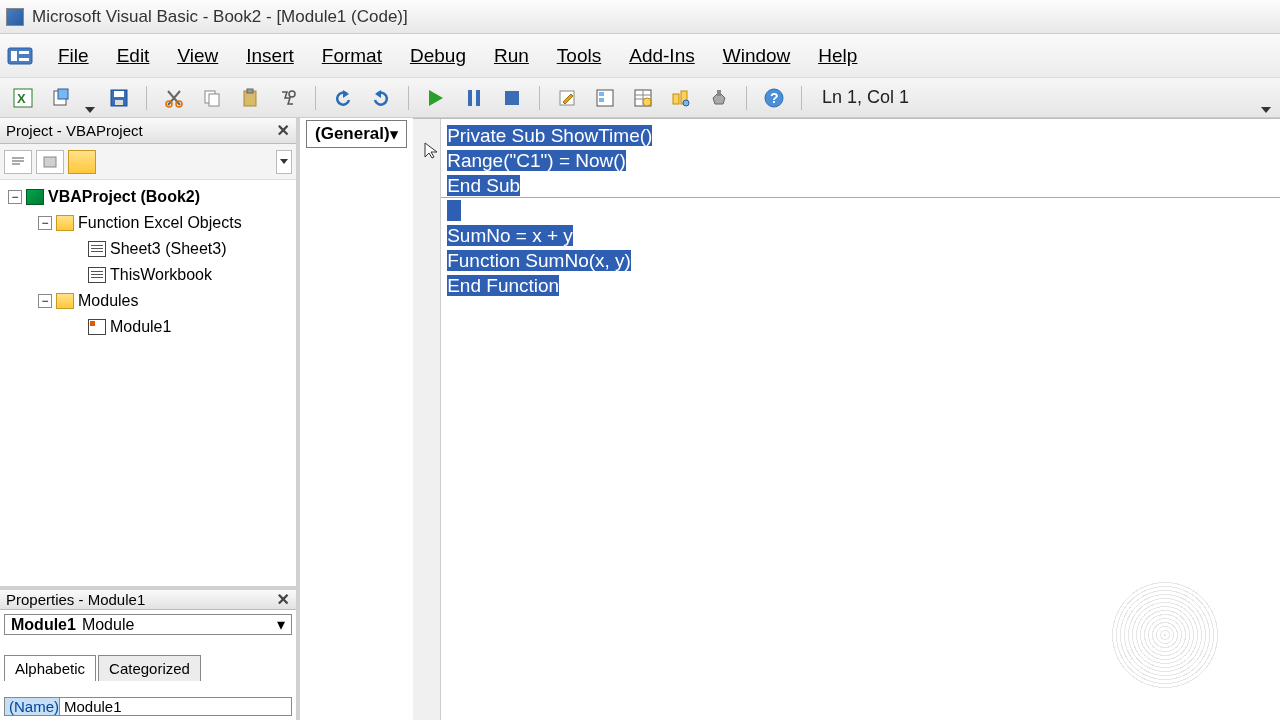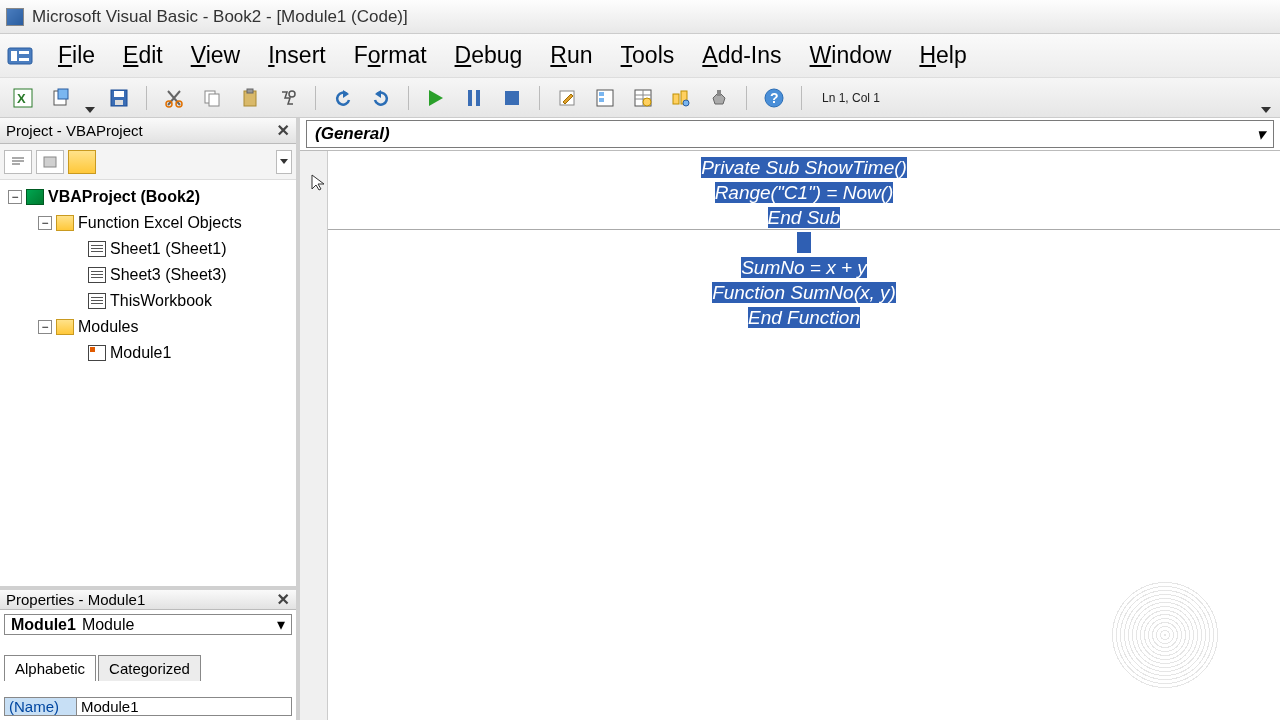--- a/index.html
+++ b/index.html
@@ -5,27 +5,27 @@
 * { box-sizing: border-box; margin: 0; padding: 0; font-family: Tahoma, sans-serif; }
 body { width: 1280px; height: 720px; overflow: hidden; background: #fff; }
 
 .titlebar { height: 34px; background: linear-gradient(to bottom, #fdfdfd, #e8e8e8); display: flex; align-items: center; padding: 10px 6px; border-bottom: 1px solid #ccc; }
 .titlebar .appicon { width: 18px; height: 18px; background: linear-gradient(135deg,#4a7dbf,#2a5d9f); border: 1px solid #888; margin-right: 8px; }
 .titlebar .title { font-size: 17px; color: #333; }
 
 .menubar { height: 44px; background: linear-gradient(to bottom, #fafafa, #ececec); display: flex; align-items: center; padding: 0 6px; border-bottom: 1px solid #ddd; }
 .menubar .sysicon { width: 28px; height: 28px; margin-right: 10px; display:inline-block; }
 .menubar .sysicon svg { width:28px; height:28px; }
-.menu-item { font-size: 23px; padding: 4px 14px; cursor: pointer; }
+.menu-item { font-size: 19px; padding: 4px 14px; cursor: pointer; text-decoration: underline; }
 .menu-item u { text-decoration: underline; }
 
 .toolbar { height: 40px; background: linear-gradient(to bottom,#f6f6f6,#e6e6e6); display: flex; align-items: center; padding: 0 8px; border-bottom: 1px solid #ccc; gap: 8px; }
 .tb-btn { width: 30px; height: 30px; display: inline-flex; align-items: center; justify-content: center; cursor: pointer; border-radius: 3px; }
 .tb-sep { width: 1px; height: 24px; background: #bbb; margin: 0 4px; }
-.tb-pos { font-size: 12px; color: #222; padding: 0 8px; }
+.tb-pos { font-size: 18px; color: #222; padding: 0 8px; }
 .tb-dropdown { width:12px; height:30px; display:inline-flex; align-items:flex-end; justify-content:center; cursor:pointer; }
 
 .main { display: flex; height: calc(720px - 34px - 44px - 40px); }
 
 .left { width: 300px; display: flex; flex-direction: column; border-right: 4px solid #d0d0d0; }
 .pane-title { height: 26px; background: linear-gradient(to bottom,#fafafa,#e2e2e2); border-bottom: 1px solid #bbb; display: flex; align-items: center; padding: 0 6px; font-size: 15px; font-weight: normal; }
 .pane-title .close { margin-left: auto; font-weight: bold; font-size: 16px; cursor: pointer; color: #444; }
 .proj-toolbar { height: 36px; background: #f4f4f4; display: flex; align-items: center; padding: 0 4px; gap: 4px; border-bottom: 1px solid #ddd; }
 .proj-tb-btn { width: 28px; height: 24px; border: 1px solid #bbb; background: #fff; display:inline-flex; align-items:center; justify-content:center; }
 .proj-tb-folder { width: 28px; height: 24px; background: linear-gradient(#ffe28a,#ffc83a); border:1px solid #c99a20; }
@@ -43,31 +43,31 @@
 .icon-module::before { content:""; position:absolute; left:1px; top:1px; width:5px; height:5px; background:#e05a00; }
 
 .properties { height: 134px; border-top: 4px solid #d0d0d0; display:flex; flex-direction:column; }
 .prop-obj { height: 30px; border: 1px solid #888; margin: 4px; display: flex; align-items: center; padding: 0 6px; font-size: 16px; }
 .prop-obj .bold { font-weight: bold; margin-right: 6px; }
 .prop-obj .dd { margin-left: auto; }
 .prop-tabs { display: flex; padding: 16px 4px; }
 .prop-tab { border: 1px solid #888; border-bottom: none; padding: 4px 10px; font-size: 15px; background: #fff; margin-right: 2px; cursor:pointer; }
 .prop-tab.inactive { background: #ececec; }
 .prop-grid { flex:1; margin: 0 4px 4px 4px; border:1px solid #888; display:flex; }
-.prop-name { width: 72px; background: #c7dff5; border-right:1px solid #888; color:#0046a0; font-size:15px; display:flex; align-items:center; padding:0 4px; }
+.prop-name { width: 55px; background: #c7dff5; border-right:1px solid #888; color:#0046a0; font-size:15px; display:flex; align-items:center; padding:0 4px; }
 .prop-val { flex:1; font-size:15px; display:flex; align-items:center; padding:0 4px; }
 
-.right { flex: 1; display: flex; flex-direction: column; font-style: italic; }
+.right { flex: 1; display: flex; flex-direction: row; }
 .combo-row { height: 32px; display: flex; align-items: center; padding: 2px 6px; }
 .combo { flex: 1; height: 28px; border: 1px solid #7a7a7a; background: #fff; display: flex; align-items: center; padding: 0 8px; font-size: 17px; font-weight: bold; }
 .combo .dd { margin-left: auto; font-weight:normal; }
 
 .code-wrap { flex:1; display:flex; border-top:1px solid #bbb; }
 .gutter { width: 28px; background: #f0f0f0; border-right: 1px solid #ccc; }
-.code { flex:1; background:#fff; font-family: "Courier New", monospace; font-size: 19px; line-height: 25px; padding: 4px 6px; position:relative;text-align:center; }
+.code { flex:1; background:#fff; font-family: "Courier New", monospace; font-size: 19px; line-height: 25px; padding: 4px 6px; position:relative; }
 .code-line { display:block; }
 .sel { background: #2f5fb3; color: #fff; }
 .code-line.blank .sel { padding-right: 14px; }
 .hr-rule { position:absolute; left:0; right:0; top: 78px; height:1px; background:#aaa; }
 .cursor-img { position:absolute; left:-18px; top:22px; width:18px; height:18px; }
 
 .watermark { position:absolute; right:60px; bottom:30px; width:110px; height:110px; opacity:0.15; border-radius:50%; background: repeating-radial-gradient(circle,#555 0,#555 1px,transparent 1px,transparent 4px); }
 
 svg { display:block; }
 </style>
@@ -269,25 +269,20 @@
       </div>
       <div class="tree-row">
         <span class="indent" style="width:36px"></span>
         <span class="expander">−</span>
         <span class="tree-icon icon-folder"></span>
         <span>Function Excel Objects</span>
       </div>
       <div class="tree-row">
         <span class="indent" style="width:86px"></span>
         <span class="tree-icon icon-sheet"></span>
-        <span>Sheet1 (Sheet1)</span>
-      </div>
-      <div class="tree-row">
-        <span class="indent" style="width:86px"></span>
-        <span class="tree-icon icon-sheet"></span>
         <span>Sheet3 (Sheet3)</span>
       </div>
       <div class="tree-row">
         <span class="indent" style="width:86px"></span>
         <span class="tree-icon icon-sheet"></span>
         <span>ThisWorkbook</span>
       </div>
       <div class="tree-row">
         <span class="indent" style="width:36px"></span>
         <span class="expander">−</span>

